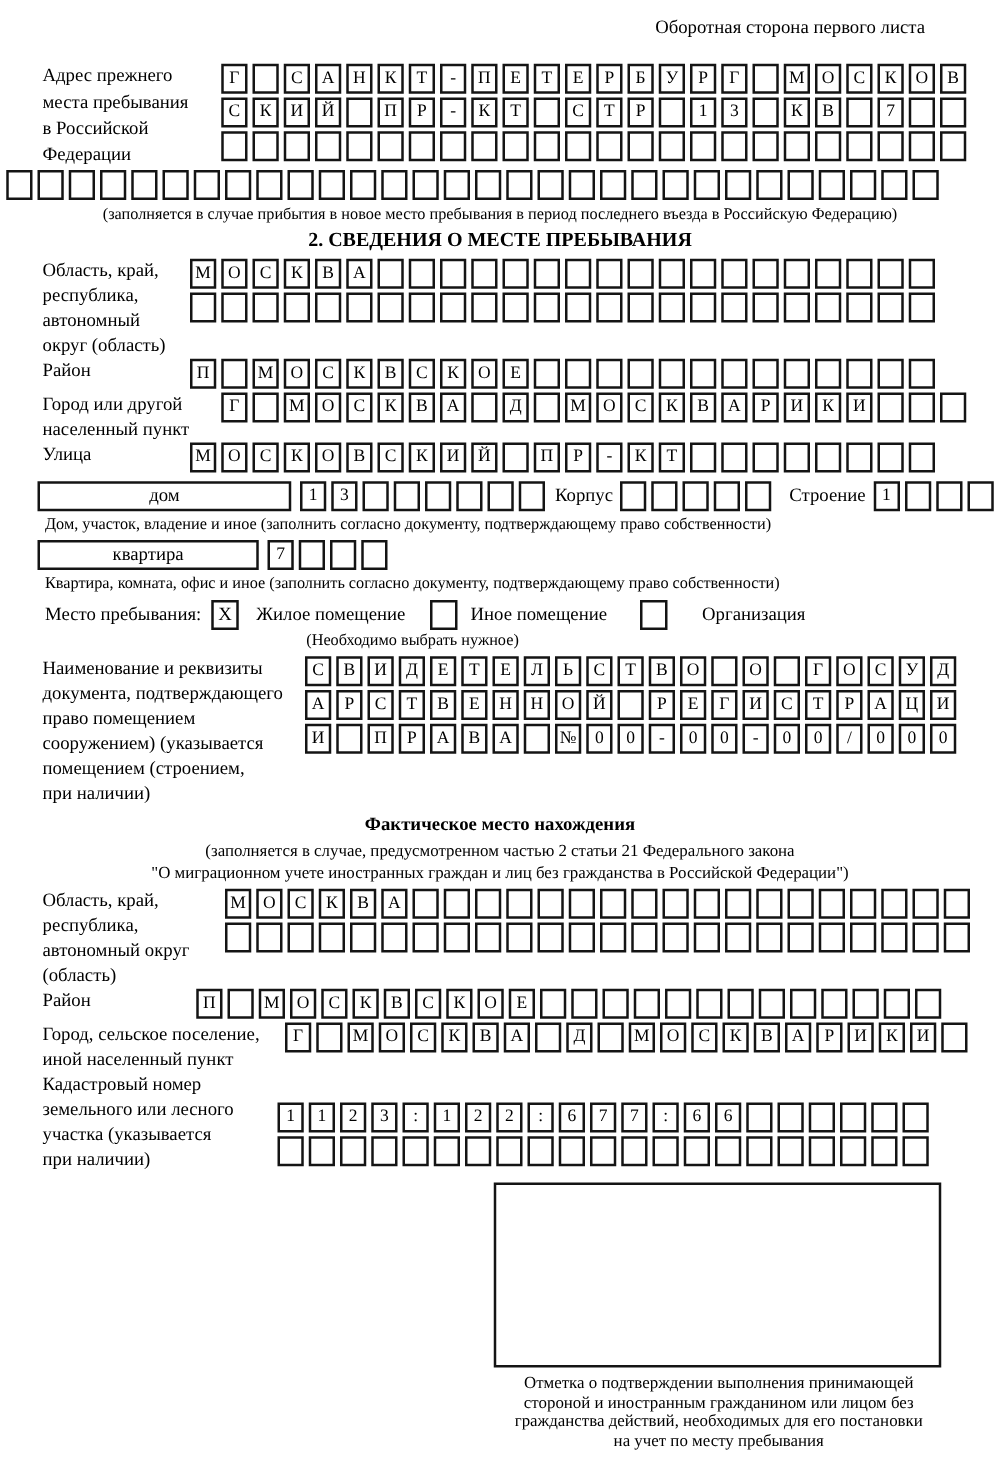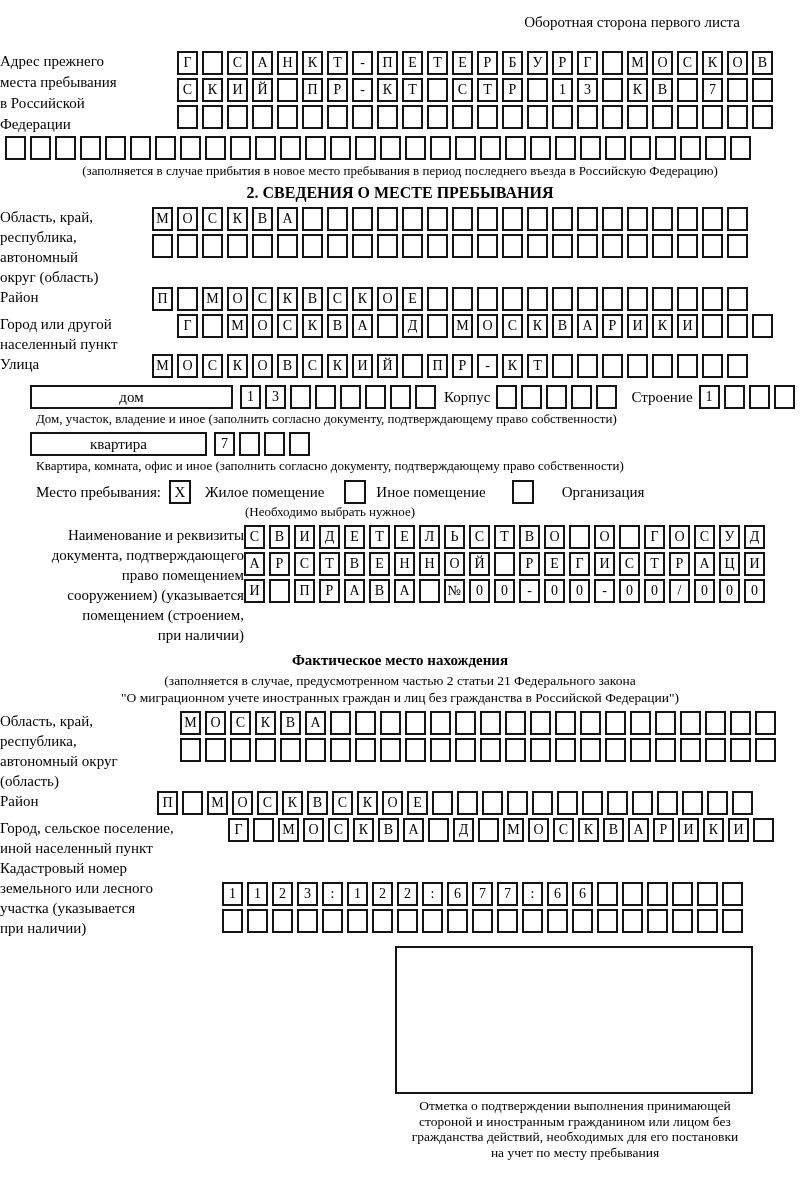--- a/index.html
+++ b/index.html
@@ -3,21 +3,21 @@
 <meta charset="utf-8">
 <style>
   html,body{margin:0;padding:0;background:#fff;}
   .page{
     width:800px;height:1180px;position:relative;overflow:hidden;
     background:#fff;color:#000;
     font-family:"Liberation Serif","DejaVu Serif",serif;
   }
   .hdr{padding:14px 60px 0 0;text-align:right;font-size:15px;}
   .block{display:flex;align-items:flex-start;}
-  .lbl{font-size:15px;line-height:21px;box-sizing:border-box;flex:0 0 auto;}
+  .lbl{font-size:15px;line-height:21px;padding-left:34px;box-sizing:border-box;flex:0 0 auto;}
   .lbl.lh20{line-height:20px;}
   .rows{flex:0 0 auto;}
   .cellrow{display:flex;margin-bottom:3px;}
   .cell{
     box-sizing:border-box;flex:0 0 auto;width:21px;height:24px;margin-right:4px;
     border:2px solid #141414;display:flex;align-items:center;justify-content:center;
     font-size:14px;line-height:1;
   }
   .caption{font-size:13px;line-height:15px;}
   .center{text-align:center;}
@@ -368,21 +368,21 @@
     <span class="inline-lbl">Место пребывания:</span>
     <span class="chk" style="margin-left:8px;">X</span>
     <span class="inline-lbl" style="margin-left:14px;">Жилое помещение</span>
     <span class="chk" style="margin-left:20px;"></span>
     <span class="inline-lbl" style="margin-left:10px;">Иное помещение</span>
     <span class="chk" style="margin-left:26px;"></span>
     <span class="inline-lbl" style="margin-left:28px;">Организация</span>
   </div>
   <div class="caption" style="margin-left:245px;">(Необходимо выбрать нужное)</div>
 
-  <div class="block" style="margin-top:6px;text-align:right;">
+  <div class="block" style="margin-top:6px;">
     <div class="lbl lh20" style="width:244px;">
       <div>Наименование и реквизиты</div>
       <div>документа, подтверждающего</div>
       <div>право помещением</div>
       <div>сооружением) (указывается</div>
       <div>помещением (строением,</div>
       <div>при наличии)</div>
     </div>
     <div class="rows">
       <div class="cellrow">

